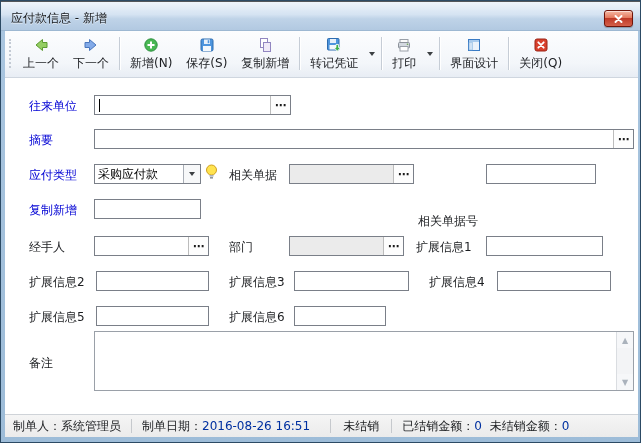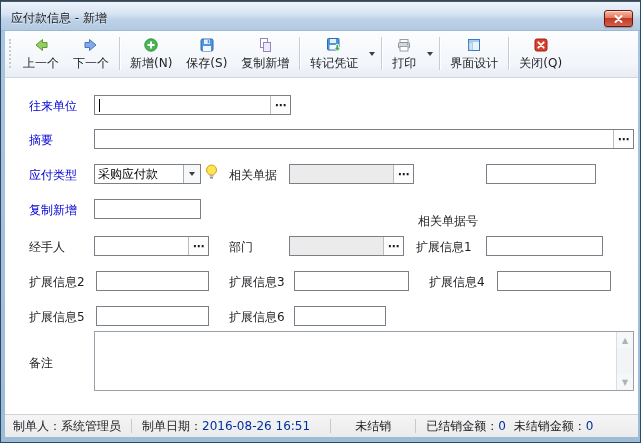--- a/index.html
+++ b/index.html
@@ -356,21 +356,21 @@
     </div>
   </div>
 
   <div class="statusbar">
     <span>制单人：</span>
     <span>系统管理员</span>
     <span class="sb-sep"></span>
     <span>制单日期：</span>
     <span class="sb-val">2016-08-26 16:51</span>
     <span class="sb-sep" style="margin-left:20px;"></span>
-    <span style="margin:0 14px;">未结销</span>
+    <span style="margin:0 2px;">未结销</span>
     <span class="sb-sep"></span>
     <span>已结销金额：</span>
     <span class="sb-val">0</span>
     <span class="sb-gap"></span>
     <span>未结销金额：</span>
     <span class="sb-val">0</span>
   </div>
 
 </div>
 

